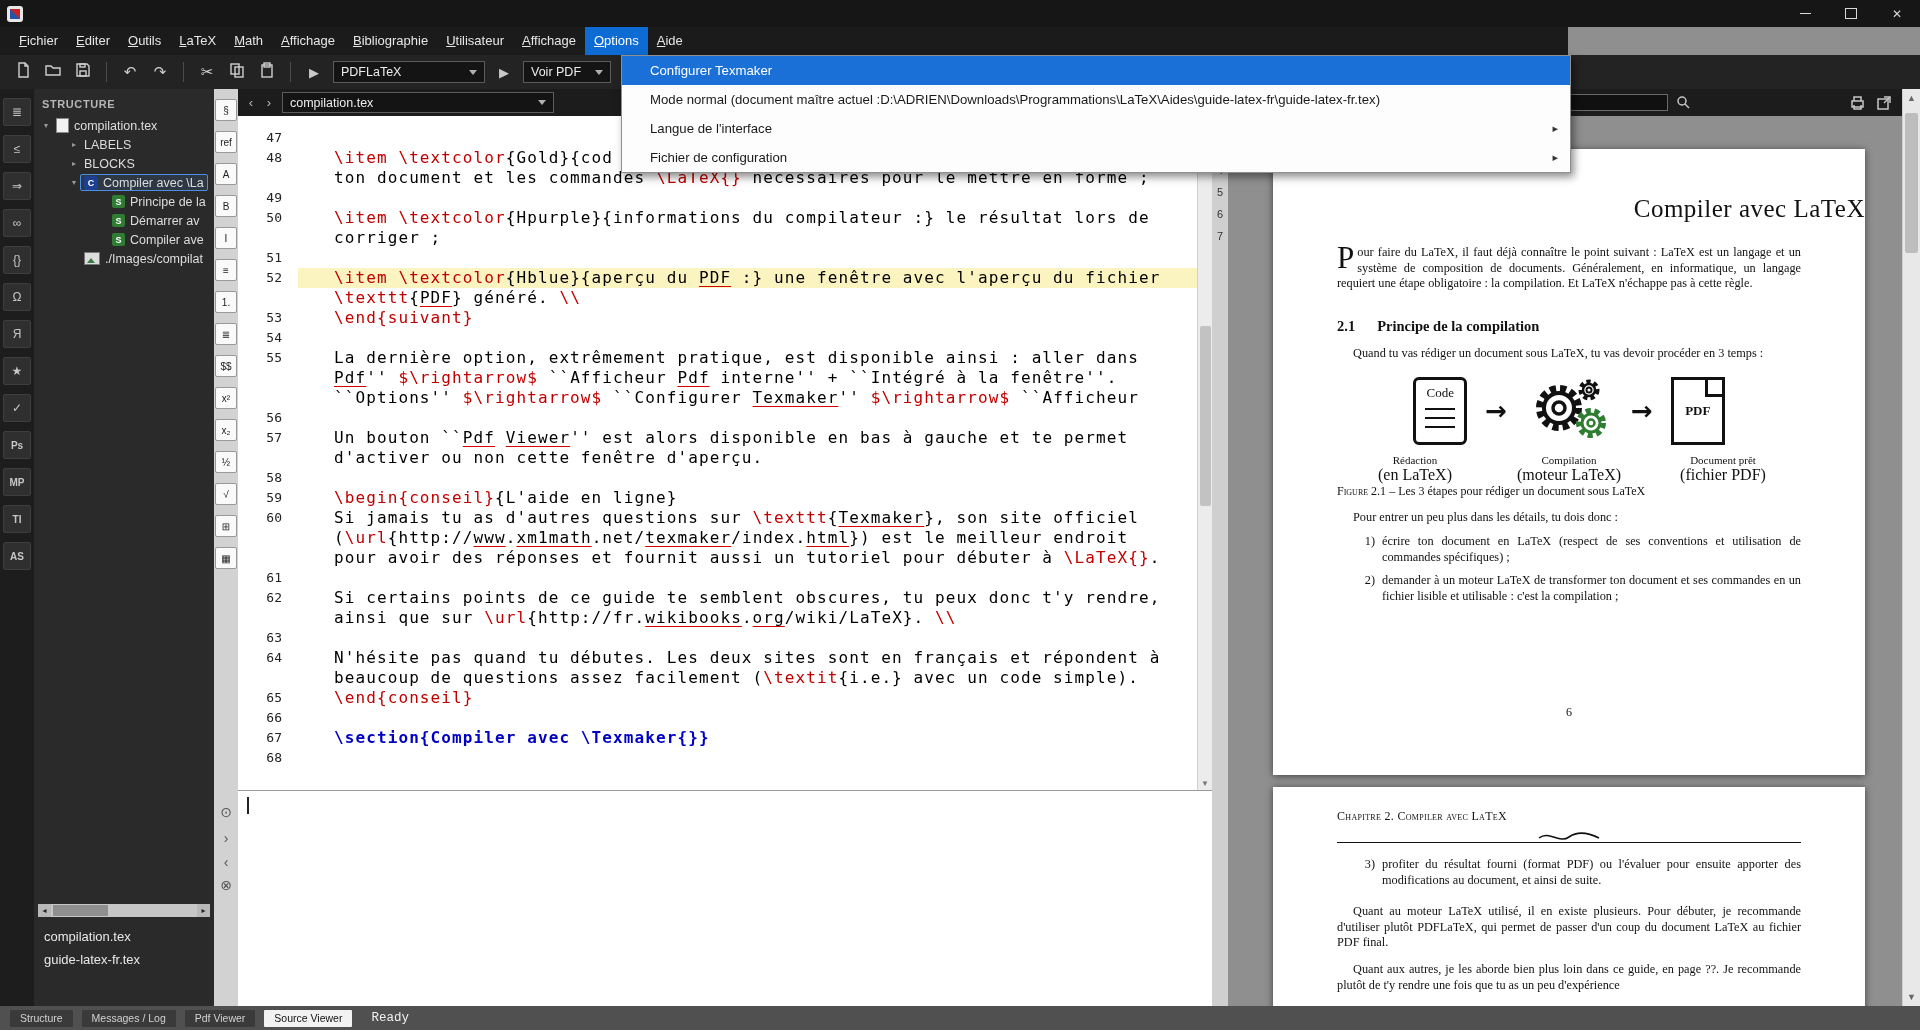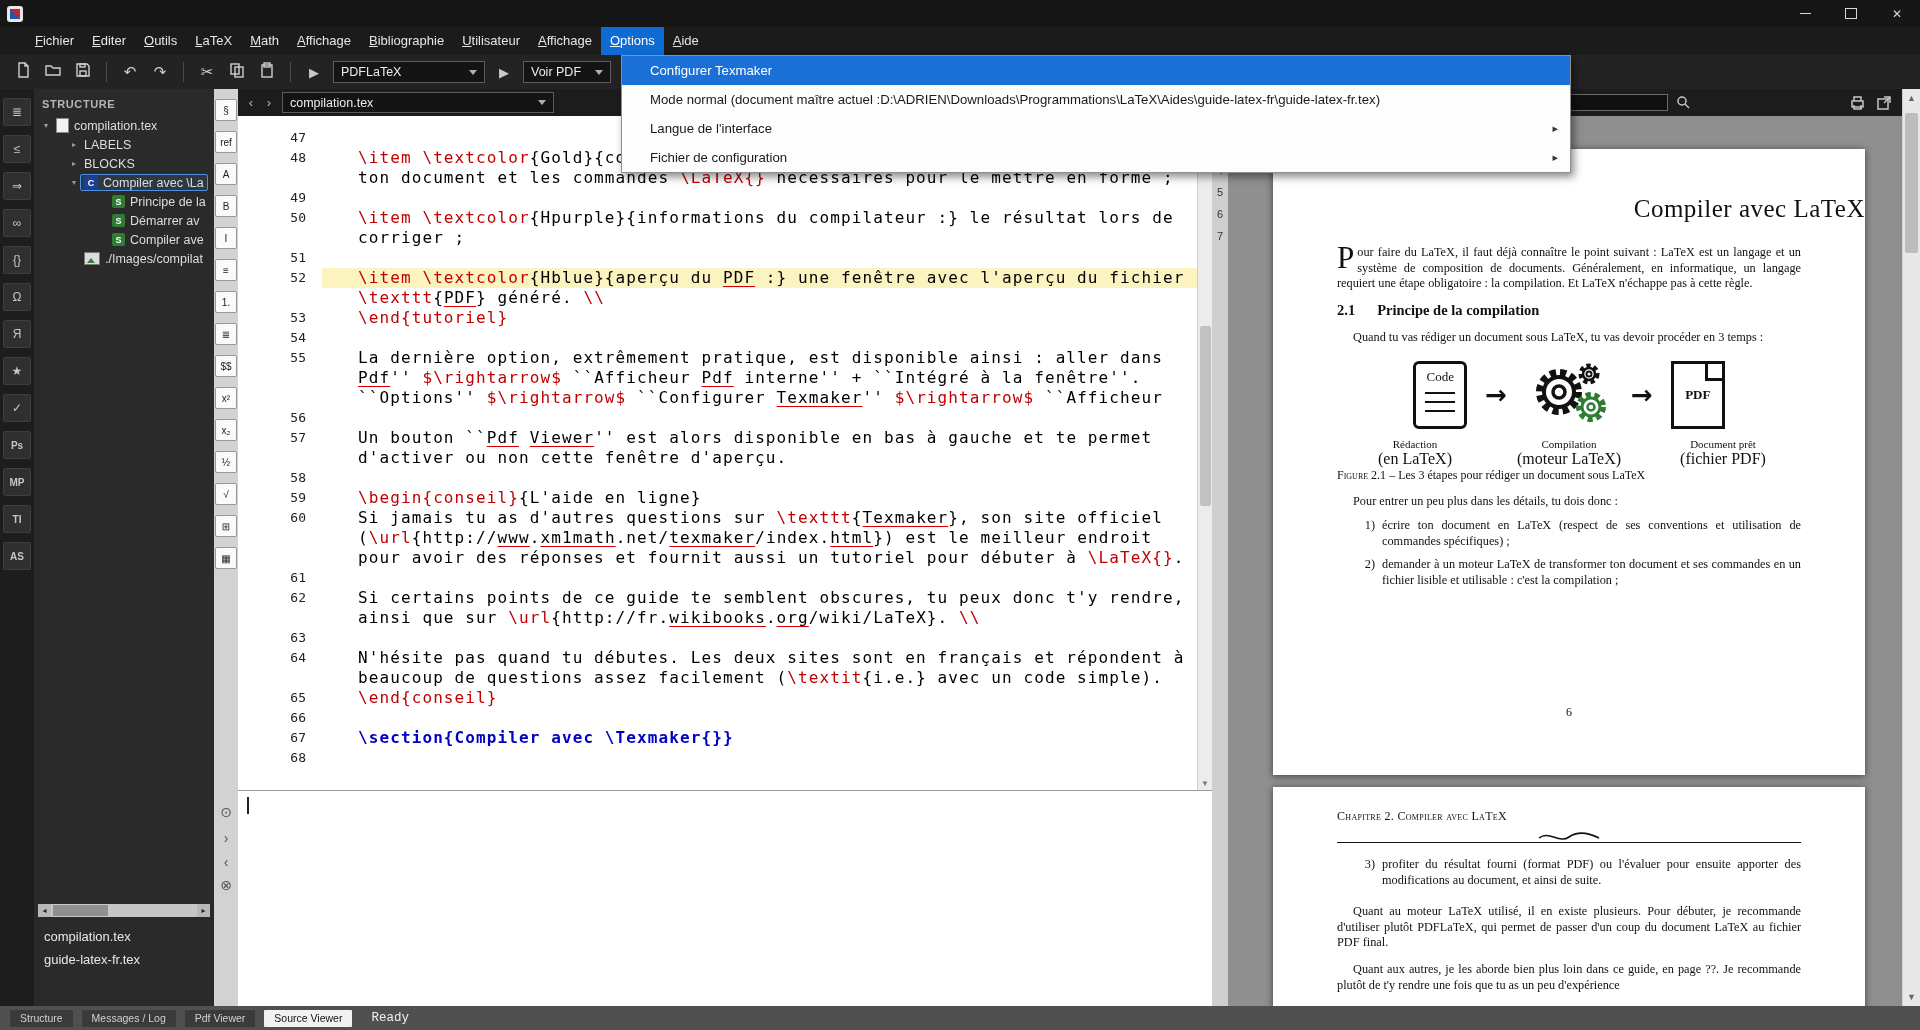--- a/index.html
+++ b/index.html
@@ -8,21 +8,21 @@
   
   #titlebar{position:absolute;left:0;top:0;width:1920px;height:27px;background:#161616;display:flex;align-items:center;}
   #app-icon{width:16px;height:16px;margin-left:7px;background:#e8e8e8;border-radius:3px;position:relative;}
   #app-icon:before{content:"";position:absolute;left:3px;top:3px;width:10px;height:10px;
      background:linear-gradient(45deg,#2255aa 40%,#cc2222 60%);}
   #win-controls{margin-left:auto;display:flex;height:100%;}
   .win-btn{width:46px;height:100%;display:flex;align-items:center;justify-content:center;color:#d8d8d8;font-size:12px;}
   .shape-min{width:11px;height:1px;background:#d8d8d8;}
   .shape-max{width:10px;height:9px;border:1px solid #d8d8d8;}
   
-  #menubar{position:absolute;left:0;top:27px;width:1920px;height:28px;background:#1b1b1b;display:flex;padding-left:26px;box-sizing:border-box;}
+  #menubar{position:absolute;left:0;top:27px;width:1568px;height:28px;background:#1b1b1b;display:flex;padding-left:10px;box-sizing:border-box;}
   .mb-item{height:28px;line-height:28px;padding:0 9px;color:#e6e6e6;font-size:13px;cursor:default;}
   .mb-item .lbl{display:inline-block;}
   .mb-item .lbl::first-letter{text-decoration:underline;}
   .mb-item.active{background:#0d6bd3;color:#fff;}
   
   #toolbar{position:absolute;left:0;top:55px;width:1920px;height:34px;background:#232323;display:flex;align-items:center;padding-left:8px;box-sizing:border-box;}
   #tb-groups{display:flex;align-items:center;}
   .tb-btn{width:24px;height:24px;display:flex;align-items:center;justify-content:center;margin:0 3px;}
   .tb-btn svg{stroke:#cfcfcf;fill:none;stroke-width:1.4;}
   .tb-btn .gly{color:#cfcfcf;font-size:15px;line-height:1;}
@@ -69,21 +69,21 @@
   #edit-toolbar{position:absolute;left:214px;top:0;width:24px;height:917px;background:#d2d2d2;}
   .et-btn{width:20px;height:20px;margin:10px auto 0 auto;background:#fafafa;border:1px solid #999;border-radius:2px;
           display:flex;align-items:center;justify-content:center;color:#222;font-size:10px;}
   .lc-btn{width:20px;height:20px;margin:0 auto;display:flex;align-items:center;justify-content:center;color:#555;font-size:14px;position:absolute;left:2px;}
   
   #editor-col{position:absolute;left:238px;top:0;width:974px;height:917px;background:#fff;}
   #tabbar{position:absolute;left:0;top:0;width:100%;height:27px;background:#1c1c1c;display:flex;align-items:center;box-sizing:border-box;padding-left:4px;}
   .tab-nav{width:18px;height:20px;display:flex;align-items:center;justify-content:center;color:#bbb;font-size:13px;}
   #tab-combo{width:272px;height:21px;margin-left:4px;}
   #editor{position:absolute;left:0;top:27px;width:100%;height:674px;background:#fff;overflow:hidden;}
-  #code-lines{padding-top:12px;padding-left:24px;}
+  #code-lines{padding-top:12px;}
   .ed-row{height:20px;display:flex;white-space:pre;}
   .ed-num{width:60px;flex:none;text-align:right;padding-right:16px;box-sizing:border-box;
           font-family:"DejaVu Sans Mono",monospace;font-size:13px;color:#222;line-height:20px;}
   .ed-code{flex:1;font-family:"DejaVu Sans Mono",monospace;font-size:16px;letter-spacing:1.1px;line-height:20px;padding-left:36px;}
   .ed-row.cur .ed-code{background:#fbf3c0;}
   .sk{color:#c00000;} .st{color:#000;} .ss{color:#0000c4;font-weight:bold;}
   .su{color:#000;text-decoration:underline;text-decoration-color:#d40000;text-underline-offset:3px;}
   #ed-vscroll{position:absolute;right:0;top:27px;width:15px;height:674px;background:#ececec;border-left:1px solid #d0d0d0;box-sizing:border-box;}
   .vs-arrow{position:absolute;left:0;width:100%;text-align:center;font-size:8px;color:#777;}
   #ed-thumb{position:absolute;left:2px;width:11px;top:210px;height:180px;background:#c2c2c2;border-radius:2px;}
@@ -104,21 +104,21 @@
   .page{position:absolute;left:45px;width:592px;background:#fff;box-shadow:0 1px 7px rgba(0,0,0,.55);
         font-family:"Liberation Serif",serif;color:#111;}
   #page1{top:33px;height:626px;}
   #page2{top:671px;height:400px;}
   .p-title{margin-top:46px;text-align:right;font-size:25px;letter-spacing:.5px;}
   .p-body{padding:0 64px;}
   .p-para{font-size:12.3px;line-height:15.6px;text-align:justify;margin:0;}
   .p-para.first{margin-top:22px;}
   .p-para.ind{text-indent:16px;margin-top:11px;}
   .dropcap{float:left;font-size:31px;line-height:26px;padding-right:3px;}
-  .p-sec{margin-top:10px;font-size:14.5px;font-weight:bold;display:flex;}
+  .p-sec{margin-top:26px;font-size:14.5px;font-weight:bold;display:flex;}
   .p-sec-t{margin-left:22px;}
   .fig-row{margin-top:15px;display:flex;align-items:center;justify-content:center;gap:18px;}
   .code-box{width:54px;height:68px;border:3px solid #111;border-radius:6px;display:flex;flex-direction:column;align-items:center;padding-top:5px;box-sizing:border-box;}
   .cb-label{font-size:13px;}
   .cb-line{width:30px;border-top:2.5px solid #111;margin-top:7px;}
   .fig-arrow{font-size:26px;font-weight:bold;font-family:"DejaVu Sans",sans-serif;}
   .gears{display:flex;}
   .pdf-box{width:54px;height:68px;border:3px solid #111;position:relative;display:flex;align-items:center;justify-content:center;box-sizing:border-box;}
   .pdf-box .fold{position:absolute;top:0;right:0;width:14px;height:14px;background:#fff;border-left:3px solid #111;border-bottom:3px solid #111;}
   .pb-label{font-size:13px;font-weight:bold;}
@@ -429,21 +429,21 @@
         <div id="code-lines">
             <div class="ed-row"><span class="ed-num">47</span><span class="ed-code"></span></div>
             <div class="ed-row"><span class="ed-num">48</span><span class="ed-code"><span class="sk">\item \textcolor</span><span class="st">{Gold}{cod</span></span></div>
             <div class="ed-row"><span class="ed-num"></span><span class="ed-code"><span class="st">ton document et les commandes </span><span class="sk">\LaTeX{}</span><span class="st"> nécessaires pour le mettre en forme ;</span></span></div>
             <div class="ed-row"><span class="ed-num">49</span><span class="ed-code"></span></div>
             <div class="ed-row"><span class="ed-num">50</span><span class="ed-code"><span class="sk">\item \textcolor</span><span class="st">{Hpurple}{informations du compilateur :} le résultat lors de</span></span></div>
             <div class="ed-row"><span class="ed-num"></span><span class="ed-code"><span class="st">corriger ;</span></span></div>
             <div class="ed-row"><span class="ed-num">51</span><span class="ed-code"></span></div>
             <div class="ed-row cur"><span class="ed-num">52</span><span class="ed-code"><span class="sk">\item \textcolor</span><span class="st">{Hblue}{aperçu du </span><span class="su">PDF</span><span class="st"> :} une fenêtre avec l'aperçu du fichier</span></span></div>
             <div class="ed-row"><span class="ed-num"></span><span class="ed-code"><span class="sk">\texttt</span><span class="st">{</span><span class="su">PDF</span><span class="st">} généré. </span><span class="sk">\\</span></span></div>
-            <div class="ed-row"><span class="ed-num">53</span><span class="ed-code"><span class="sk">\end{tutoriel}</span></span></div>
+            <div class="ed-row"><span class="ed-num">53</span><span class="ed-code"><span class="sk">\end{suivant}</span></span></div>
             <div class="ed-row"><span class="ed-num">54</span><span class="ed-code"></span></div>
             <div class="ed-row"><span class="ed-num">55</span><span class="ed-code"><span class="st">La dernière option, extrêmement pratique, est disponible ainsi : aller dans</span></span></div>
             <div class="ed-row"><span class="ed-num"></span><span class="ed-code"><span class="su">Pdf</span><span class="st">'' </span><span class="sk">$\rightarrow$</span><span class="st"> ``Afficheur </span><span class="su">Pdf</span><span class="st"> interne'' + ``Intégré à la fenêtre''.</span></span></div>
             <div class="ed-row"><span class="ed-num"></span><span class="ed-code"><span class="st">``Options'' </span><span class="sk">$\rightarrow$</span><span class="st"> ``Configurer </span><span class="su">Texmaker</span><span class="st">'' </span><span class="sk">$\rightarrow$</span><span class="st"> ``Afficheur</span></span></div>
             <div class="ed-row"><span class="ed-num">56</span><span class="ed-code"></span></div>
             <div class="ed-row"><span class="ed-num">57</span><span class="ed-code"><span class="st">Un bouton ``</span><span class="su">Pdf</span><span class="st"> </span><span class="su">Viewer</span><span class="st">'' est alors disponible en bas à gauche et te permet</span></span></div>
             <div class="ed-row"><span class="ed-num"></span><span class="ed-code"><span class="st">d'activer ou non cette fenêtre d'aperçu.</span></span></div>
             <div class="ed-row"><span class="ed-num">58</span><span class="ed-code"></span></div>
             <div class="ed-row"><span class="ed-num">59</span><span class="ed-code"><span class="sk">\begin{conseil}</span><span class="st">{L'aide en ligne}</span></span></div>
             <div class="ed-row"><span class="ed-num">60</span><span class="ed-code"><span class="st">Si jamais tu as d'autres questions sur </span><span class="sk">\texttt</span><span class="st">{</span><span class="su">Texmaker</span><span class="st">}, son site officiel</span></span></div>

